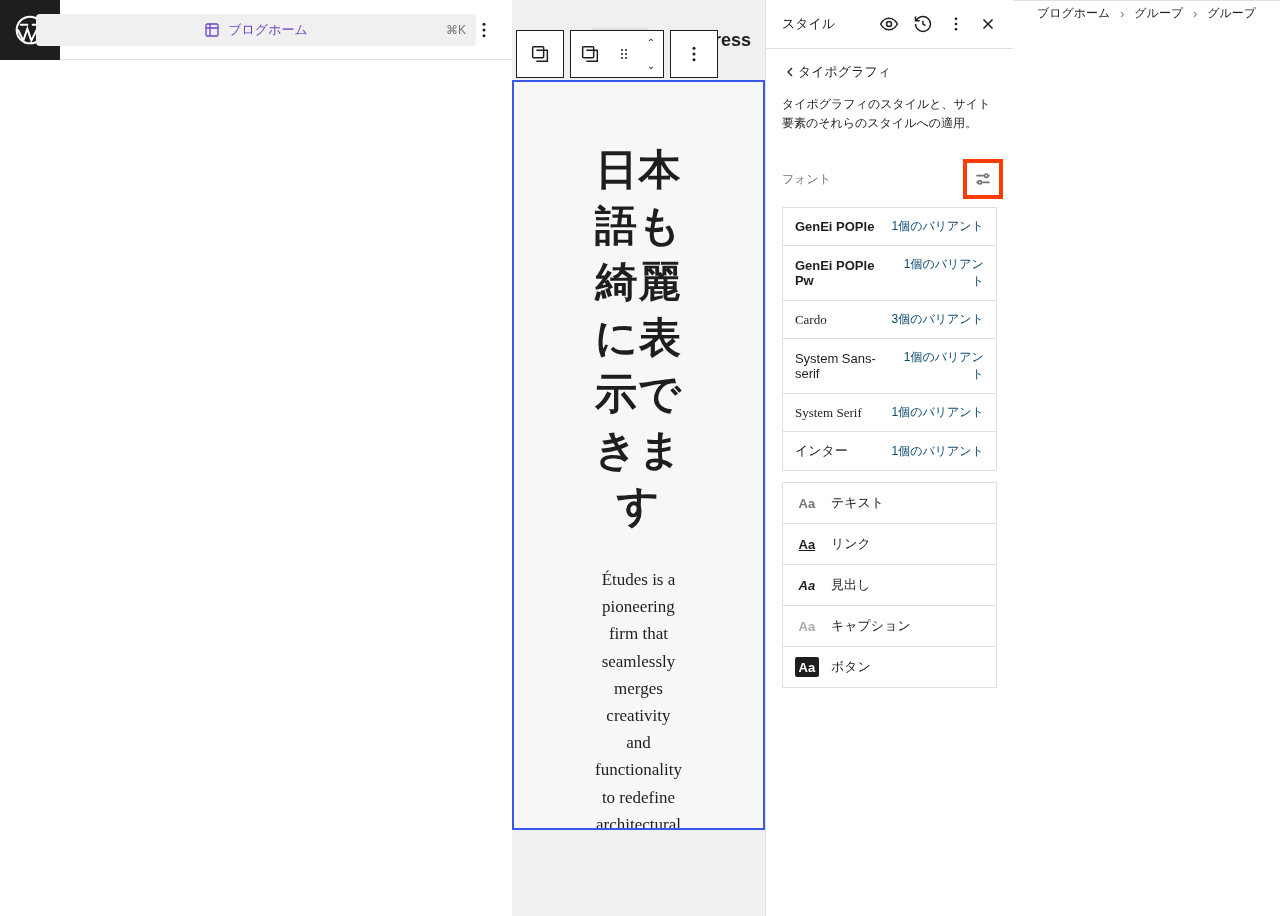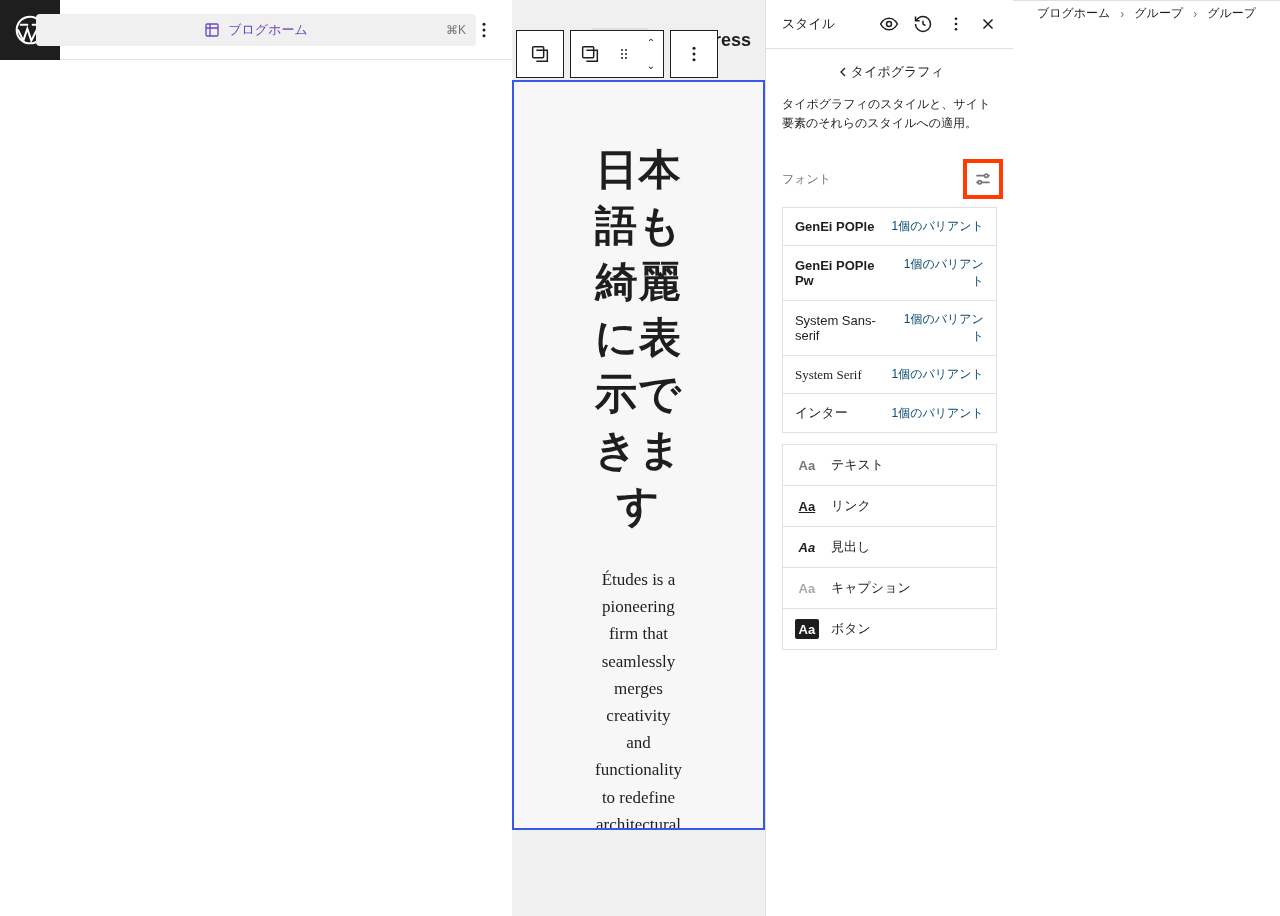--- a/index.html
+++ b/index.html
@@ -44,21 +44,21 @@
 .hero-img { width: 100%; height: 390px; border-radius: 12px; overflow: hidden; background: linear-gradient(180deg,#8ba8c4 0%, #a8bfd4 40%, #6b8299 100%); position: relative; }
 .hero-img::before { content:""; position:absolute; left:0; right:0; bottom:0; height:65%; background: repeating-linear-gradient(145deg, rgba(140,120,90,.6) 0 4px, rgba(200,180,140,.5) 4px 8px); clip-path: polygon(0 50%, 95% 0, 100% 100%, 0 100%); }
 .hero-img::after { content:""; position:absolute; left:0; right:0; bottom:0; height:30%; background: linear-gradient(180deg, rgba(120,140,150,.5), rgba(80,100,110,.8)); }
 
 
 .panel { width: 248px; border-left: 1px solid #e0e0e0; background: #fff; display: flex; flex-direction: column; overflow-y: auto; }
 .panel-header { display: flex; align-items: center; padding: 14px 16px; border-bottom: 1px solid #e0e0e0; gap: 10px; }
 .panel-header-title { font-weight: 500; }
 .panel-header-icons { margin-left: auto; display: flex; gap: 14px; align-items: center; }
 .ph-icon { cursor: pointer; }
-.panel-nav { display: flex; align-items: center; gap: 0; padding: 14px 16px; justify-content: center; }
+.panel-nav { display: flex; align-items: center; gap: 0; padding: 14px 16px; }
 .panel-desc { padding: 0 16px 16px; font-size: 12px; line-height: 1.6; color: #1e1e1e; }
 .section-head { display: flex; align-items: center; padding: 10px 16px 8px; font-size: 12px; color: #757575; }
 .section-head .adjust { margin-left: auto; width: 40px; height: 40px; border: 4px solid #ff3b00; display: flex; align-items: center; justify-content: center; cursor: pointer; margin-right: -6px; }
 .font-list, .elem-list { padding: 0 16px 12px; }
 .font-item, .elem-item { border: 1px solid #e0e0e0; display: flex; align-items: center; padding: 10px 12px; cursor: pointer; margin-bottom: -1px; }
 .font-item .fn { flex: 0 1 auto; }
 .font-item .variants { margin-left: auto; color: #0c4a6e; font-size: 12px; text-align: right; }
 .fn.bold { font-weight: 900; font-family: sans-serif; }
 .fn.serif { font-family: Georgia, serif; }
 .elem-item { gap: 12px; }
@@ -268,20 +268,24 @@
       <div class="font-list" id="font-list">
           <div class="font-item">
             <span class="fn bold">GenEi POPle</span>
             <span class="variants">1個のバリアント</span>
           </div>
           <div class="font-item">
             <span class="fn bold">GenEi POPle Pw</span>
             <span class="variants">1個のバリアント</span>
           </div>
           <div class="font-item">
+            <span class="fn serif">Cardo</span>
+            <span class="variants">3個のバリアント</span>
+          </div>
+          <div class="font-item">
             <span class="fn ">System Sans-serif</span>
             <span class="variants">1個のバリアント</span>
           </div>
           <div class="font-item">
             <span class="fn serif">System Serif</span>
             <span class="variants">1個のバリアント</span>
           </div>
           <div class="font-item">
             <span class="fn ">インター</span>
             <span class="variants">1個のバリアント</span>

